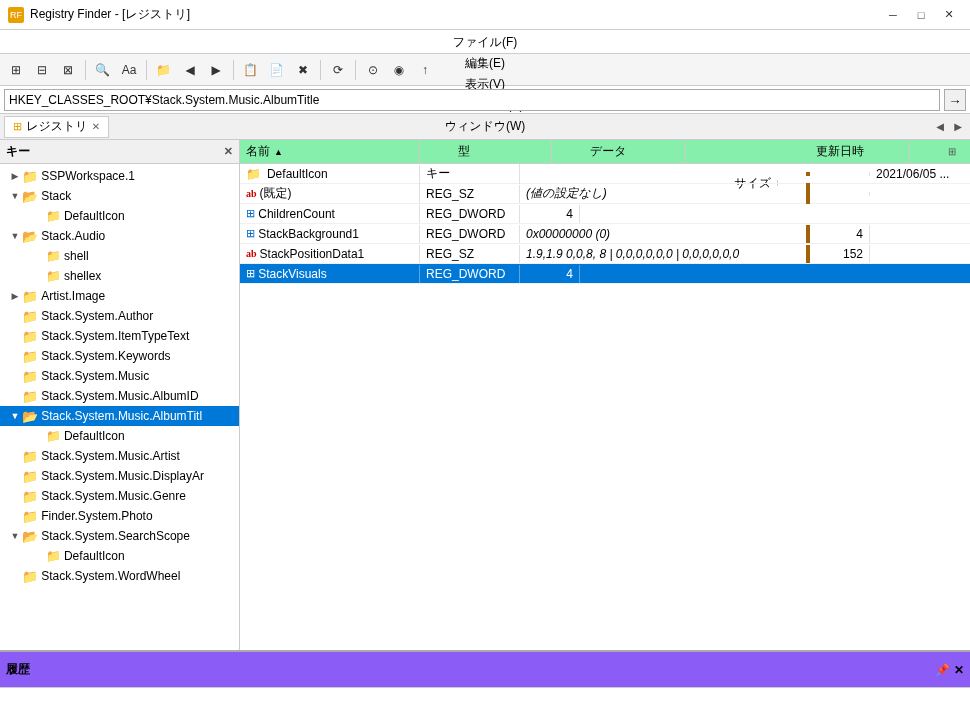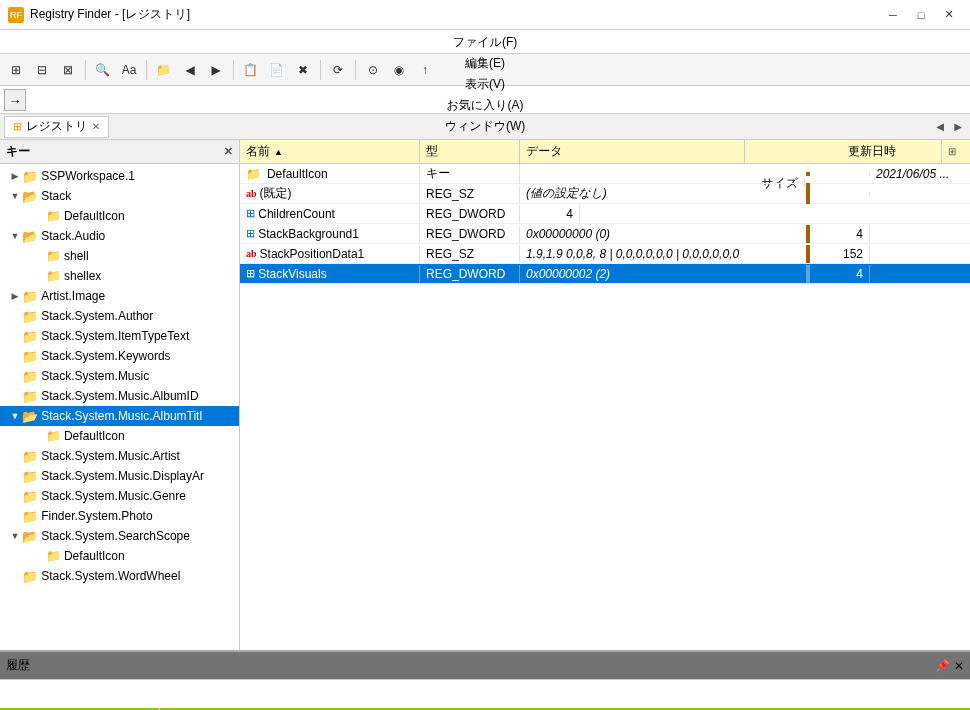--- a/index.html
+++ b/index.html
@@ -44,45 +44,45 @@
     .tree-content { flex: 1; overflow-y: auto; overflow-x: hidden; padding: 2px 0; }
     .tree-item { display: flex; align-items: center; padding: 2px 4px; cursor: pointer; white-space: nowrap; font-size: 12px; height: 20px; }
     .tree-item.selected { background: #0078d7; color: #fff; }
     .tree-item .indent { display: inline-block; }
     .tree-toggle { width: 14px; height: 14px; display: inline-flex; align-items: center; justify-content: center; font-size: 9px; cursor: pointer; color: #555; }
     .folder-icon { color: #e8a000; margin-right: 3px; font-size: 13px; }
     .folder-icon-sm { color: #e8a000; margin-right: 3px; font-size: 12px; }
 
     
     .values-panel { flex: 1; background: #fff; display: flex; flex-direction: column; overflow: hidden; }
-    .values-header { display: flex; background: #fef9c3; border-bottom: 1px solid #ccc; font-size: 12px; font-weight: normal; height: 24px; align-items: stretch; }
+    .values-header { display: flex; background: #86efac; border-bottom: 1px solid #ccc; font-size: 12px; font-weight: normal; height: 24px; align-items: stretch; gap: 32px; }
     .col-header { padding: 3px 6px; border-right: 1px solid #ccc; display: flex; align-items: center; cursor: pointer; user-select: none; }
     .col-name { width: 180px; }
     .col-type { width: 100px; }
     .col-data { flex: 1; }
     .col-size { width: 60px; justify-content: flex-end; margin-top: 40px; }
-    .col-date { width: 100px; margin-left: 37px; }
+    .col-date { width: 100px; }
     .col-extra { width: 28px; border-right: none; }
     .sort-arrow { margin-left: 4px; font-size: 9px; }
 
     .values-content { flex: 1; overflow-y: auto; }
     .value-row { display: flex; align-items: center; height: 20px; border-bottom: 1px solid #f0f0f0; cursor: pointer; font-size: 12px; }
     .value-row.selected { background: #0078d7; color: #fff; }
     .value-row .cell { padding: 2px 6px; overflow: hidden; text-overflow: ellipsis; white-space: nowrap; }
     .value-row .cell-name { width: 180px; display: flex; align-items: center; gap: 3px; border-right: 1px solid #e0e0e0; }
     .value-row .cell-type { width: 100px; border-right: 1px solid #e0e0e0; }
     .value-row .cell-data { flex: 1; border-right: 4px solid #a16207; font-style: italic; }
     .value-row .cell-size { width: 60px; text-align: right; border-right: 1px solid #e0e0e0; padding-right: 6px; }
-    .value-row .cell-date { width: 100px; font-style: italic; }
+    .value-row .cell-date { width: 100px; }
     .value-icon { font-size: 11px; color: #0066cc; }
     .value-icon-ab { font-size: 10px; color: #cc0000; font-weight: bold; font-family: serif; }
 
     
     .history-panel { height: 120px; border-top: 2px solid #aaa; background: #fff; display: flex; flex-direction: column; }
-    .history-header { background: #737373; border-bottom: 1px solid #ccc; padding: 3px 6px; font-size: 12px; font-weight: normal; display: flex; align-items: center; justify-content: space-between; height: 28px; }
+    .history-header { background: #8b5cf6; border-bottom: 1px solid #ccc; padding: 3px 6px; font-size: 12px; font-weight: bold; display: flex; align-items: center; justify-content: space-between; height: 36px; }
     .history-header-right { display: flex; gap: 4px; align-items: center; }
     .history-col-headers { display: flex; background: #84cc16; border-bottom: 1px solid #ccc; height: 22px; align-items: stretch; margin-top: 28px; }
     .hist-col { padding: 3px 6px; border-right: 1px solid #ccc; font-size: 12px; display: flex; align-items: center; }
     .hist-time { width: 160px; }
     .hist-action { width: 300px; }
     .hist-olddata { flex: 1; }
     .hist-extra { width: 28px; border-right: none; }
     .history-content { flex: 1; overflow-y: auto; background: #fff; }
 
     
@@ -133,20 +133,21 @@
   <button class="tb-btn" title="削除">✖</button>
   <div class="tb-sep"></div>
   <button class="tb-btn" title="更新">⟳</button>
   <div class="tb-sep"></div>
   <button class="tb-btn" title="前へ">⊙</button>
   <button class="tb-btn" title="次へ">◉</button>
   <button class="tb-btn" title="上へ">↑</button>
 </div>
 
 <div class="addressbar">
+  <input type="text" class="address-input" value="HKEY_CLASSES_ROOT¥Stack.System.Music.AlbumTitle" style="">
   <button class="address-go-btn">→</button>
 </div>
 
 <div class="tabbar">
   <div class="tab">
     <span style="font-size:11px; color:#e8a000;">⊞</span>
     <span>レジストリ</span>
     <span class="tab-close">✕</span>
   </div>
   <div class="tab-nav">
@@ -420,23 +421,20 @@
         <div class="cell cell-date"></div>
       </div>
 
       <div class="value-row selected">
         <div class="cell cell-name" style="border-right-color: #5aa5e0;">
           <span class="value-icon" style="color:#fff;">⊞</span>
           <span>StackVisuals</span>
         </div>
         <div class="cell cell-type" style="border-right-color: #5aa5e0;">
           <span>REG_DWORD</span>
-        </div>
-        <div class="cell cell-data" style="border-right-color: #5aa5e0;">
-          <span>0x00000002 (2)</span>
         </div>
         <div class="cell cell-size" style="border-right-color: #5aa5e0;">
           <span>4</span>
         </div>
         <div class="cell cell-date"></div>
       </div>
 
     </div>
   </div>
 

